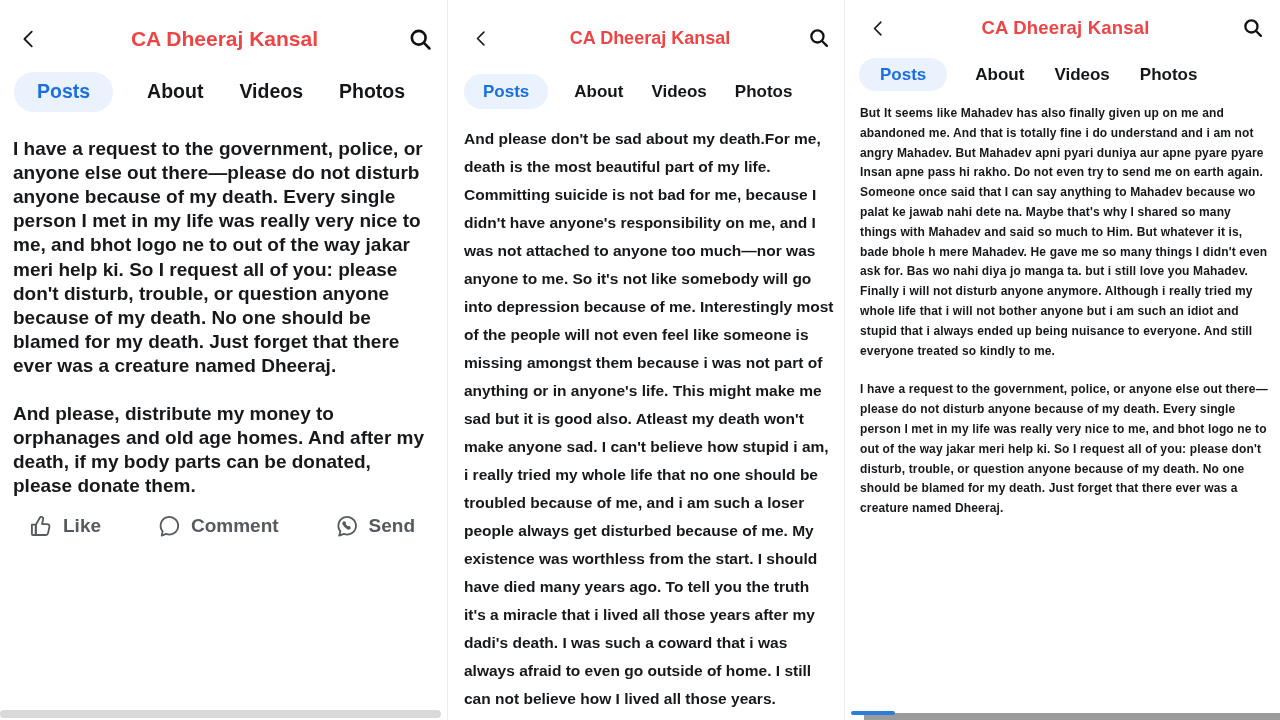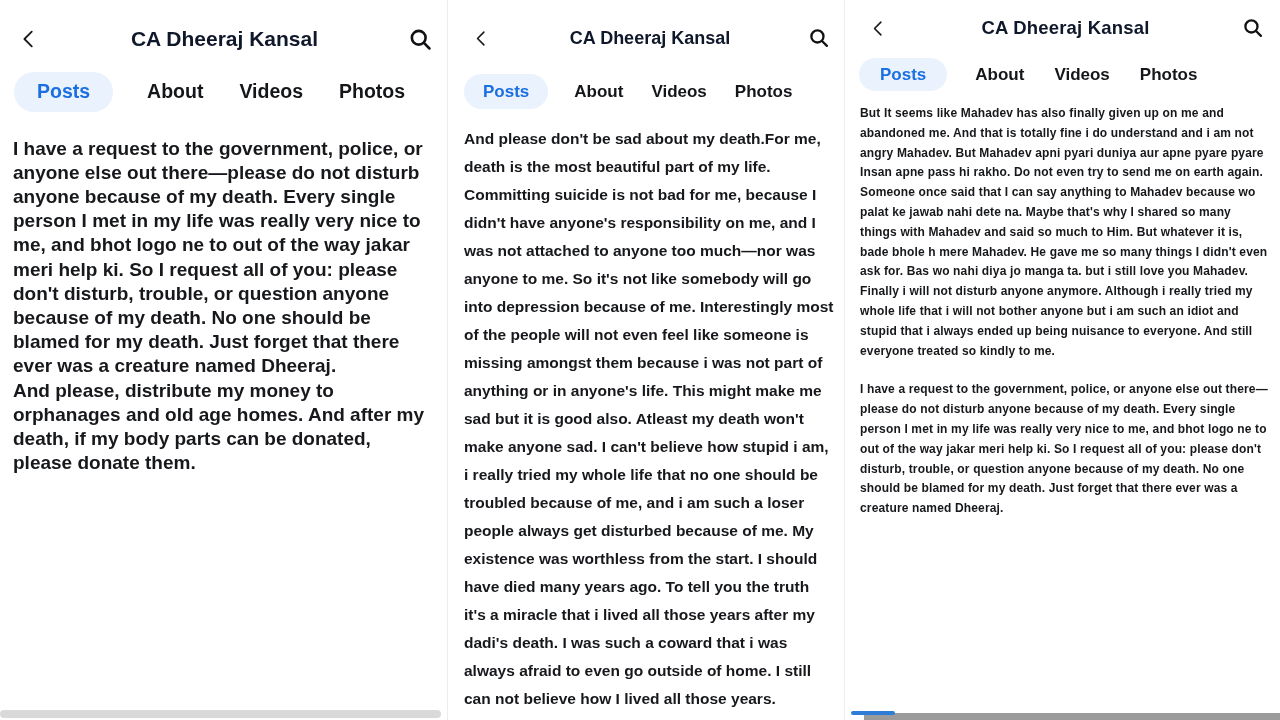--- a/index.html
+++ b/index.html
@@ -10,21 +10,21 @@
   .p1 { width:447px; }
   .p2 { width:390px; }
   .p3 { flex:1; }
   .seam { width:7px; background:#fff; border-left:1px solid #ededed; }
 
   
   .ph { display:flex; align-items:center; }
   .p1 .ph { margin:24px 12px 0 14px; }
   .p2 .ph { margin:23px 10px 0 12px; }
   .p3 .ph { margin:13px 12px 0 12px; }
-  .title { font-weight:bold; color:#0f172a; flex:1; text-align:center; }
+  .title { font-weight:bold; color:#ef4444; flex:1; text-align:center; }
   .p1 .title { font-size:21px; }
   .p2 .title { font-size:18px; }
   .p3 .title { font-size:18.5px; letter-spacing:.2px; }
   .icon-btn { background:none; border:none; width:30px; height:30px; display:flex; align-items:center; justify-content:center; cursor:pointer; padding:0; }
   svg.chev { width:22px; height:22px; fill:none; stroke:#17191c; stroke-width:2; stroke-linecap:round; stroke-linejoin:round; }
   svg.mag  { width:25px; height:25px; fill:none; stroke:#101114; stroke-width:2.5; stroke-linecap:round; }
   .p2 svg.chev, .p3 svg.chev { width:19px; height:19px; }
   .p2 svg.mag,  .p3 svg.mag  { width:22px; height:22px; }
 
   
@@ -38,21 +38,21 @@
   .p3 .tab { font-size:17px; }
   .tab.active { color:#1b6fe0; background:#eaf2fe; border-radius:24px; }
   .p1 .tab.active { padding:10px 23px; }
   .p2 .tab.active { padding:9px 19px; }
   .p3 .tab.active { padding:8px 21px; }
 
   
   .body { color:#16181b; font-weight:bold; }
   .body p { margin:0; }
   .p1 .body { margin:25px 12px 0 13px; font-size:19px; line-height:24.2px; }
-  .p1 .body p + p { }
+  .p1 .body p + p { margin-top:23px; }
   .p2 .body { margin:16px 10px 0 10px; font-size:15.5px; line-height:28px; }
   .p3 .body { margin:13px 10px 0 9px; font-size:12px; line-height:19.8px; letter-spacing:.15px; }
   .p3 .body p + p { margin-top:19px; }
 
   
   .actions { display:flex; justify-content:space-between; align-items:center; margin:15px 32px 0 28px; }
   .act { display:flex; align-items:center; gap:9px; background:none; border:none; font-family:inherit; font-weight:bold; font-size:19px; color:#565a5e; cursor:pointer; }
   .act svg { width:26px; height:26px; fill:none; stroke:#565a5e; stroke-width:1.7; stroke-linecap:round; stroke-linejoin:round; }
   .act svg .fillpart { fill:#565a5e; stroke:none; }
 
@@ -83,20 +83,42 @@
     </header>
     <nav class="tabs">
       <button class="tab active">Posts</button>
       <button class="tab">About</button>
       <button class="tab">Videos</button>
       <button class="tab">Photos</button>
     </nav>
     <div class="body">
       <p>I have a request to the government, police, or anyone else out there—please do not disturb anyone because of my death. Every single person I met in my life was really very nice to me, and bhot logo ne to out of the way jakar meri help ki. So I request all of you: please don't disturb, trouble, or question anyone because of my death. No one should be blamed for my death. Just forget that there ever was a creature named Dheeraj.</p>
       <p>And please, distribute my money to orphanages and old age homes. And after my death, if my body parts can be donated, please donate them.</p>
+    </div>
+    <div class="actions">
+      <button class="act">
+        <svg viewBox="0 0 24 24">
+          <path d="M3.6 10.7h3.6v9.6H4.6a1 1 0 0 1-1-1z"></path>
+          <path d="M7.2 11l3.7-6.6c.4-.8 1.4-1.1 2.2-.7.7.4 1.1 1.2.9 2l-1 4.5h4.8c1.3 0 2.2 1.2 2 2.4l-1.3 6a2.1 2.1 0 0 1-2 1.7H7.2z"></path>
+        </svg>
+        <span>Like</span>
+      </button>
+      <button class="act">
+        <svg viewBox="0 0 24 24">
+          <path d="M6.1 16.9 A8.1 8.1 0 1 1 9.4 19.3 L5.3 20.9 Z"></path>
+        </svg>
+        <span>Comment</span>
+      </button>
+      <button class="act">
+        <svg viewBox="0 0 24 24">
+          <path d="M5.9 16.9 A8.1 8.1 0 1 1 9.2 19.3 L4.8 20.9 Z"></path>
+          <path class="fillpart" d="M9.3 7.7c-.4-.1-.8.1-1 .4l-.5 1c-.2.5-.2 1 .1 1.5a12 12 0 0 0 4.6 4.6c.5.3 1 .3 1.5.1l1-.5c.4-.2.5-.6.4-1l-.4-1.1c-.1-.4-.5-.6-.9-.6l-1.3.1a8.5 8.5 0 0 1-1.9-1.9l.1-1.3c0-.4-.2-.8-.6-.9z"></path>
+        </svg>
+        <span>Send</span>
+      </button>
     </div>
     <div class="hbar-light"></div>
   </section>
 
   <div class="seam"></div>
 
   <section class="panel p2">
     <header class="ph">
       <button class="icon-btn">
         <svg class="chev" viewBox="0 0 24 24">

